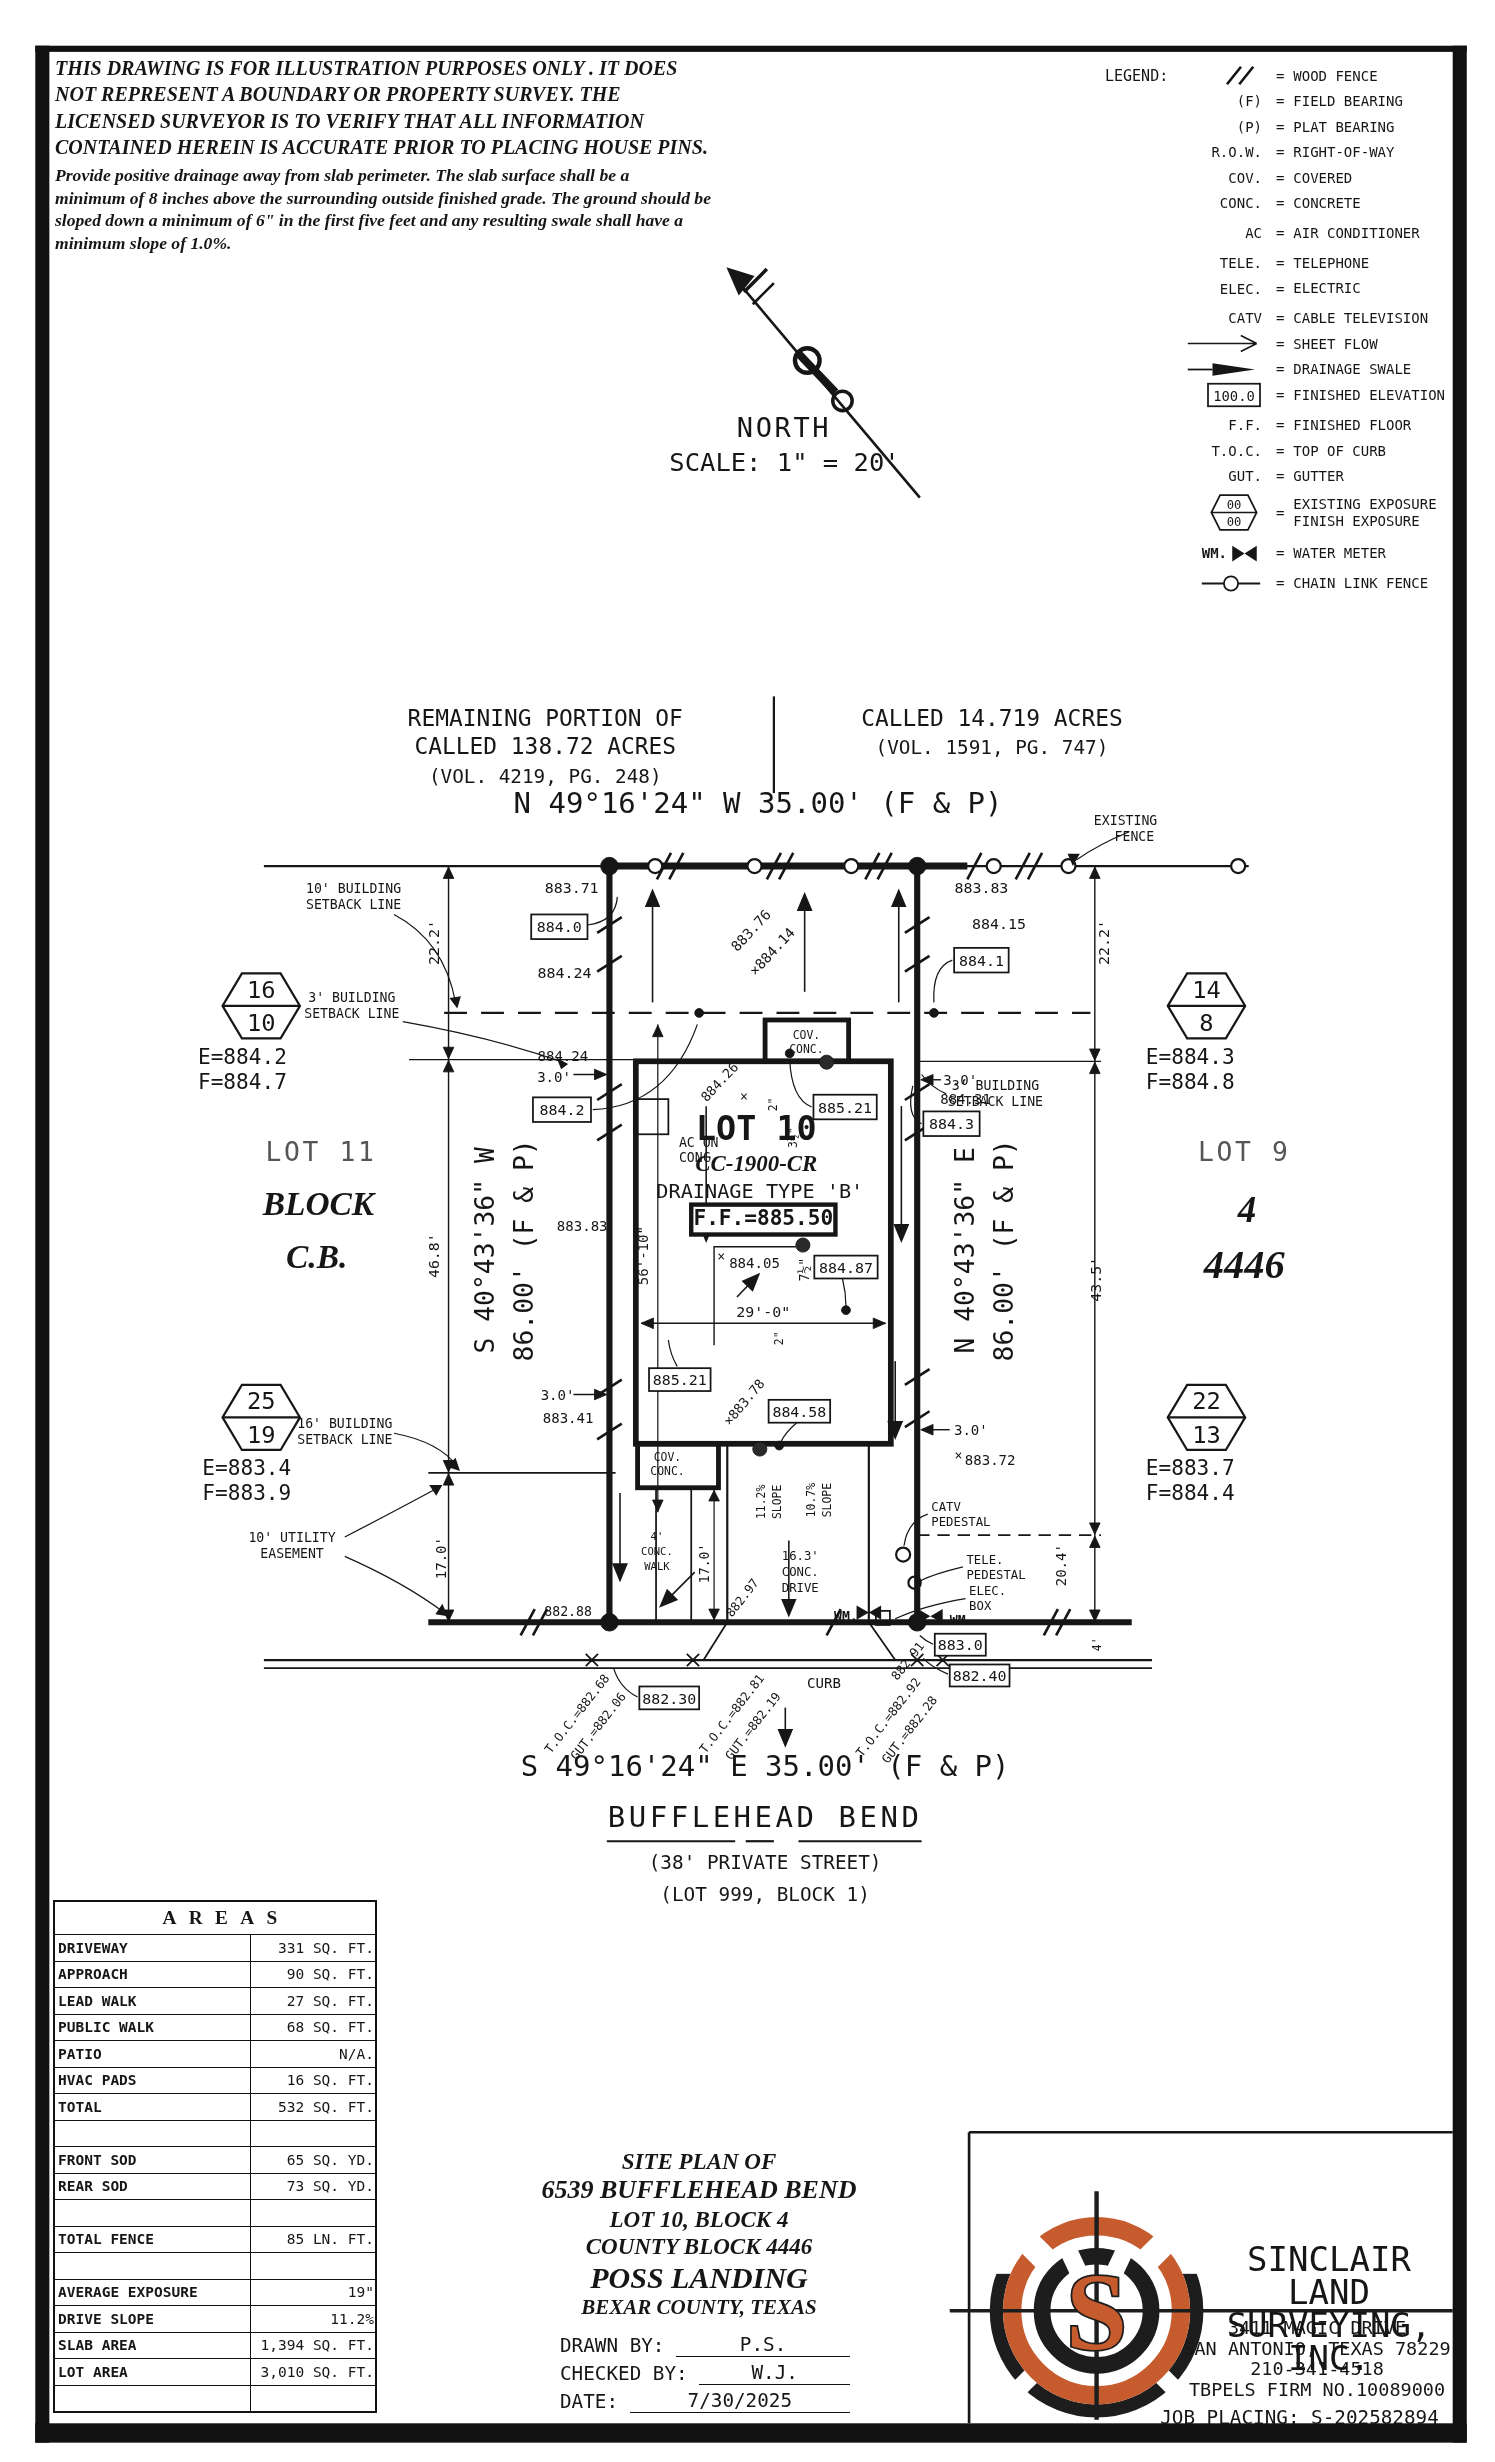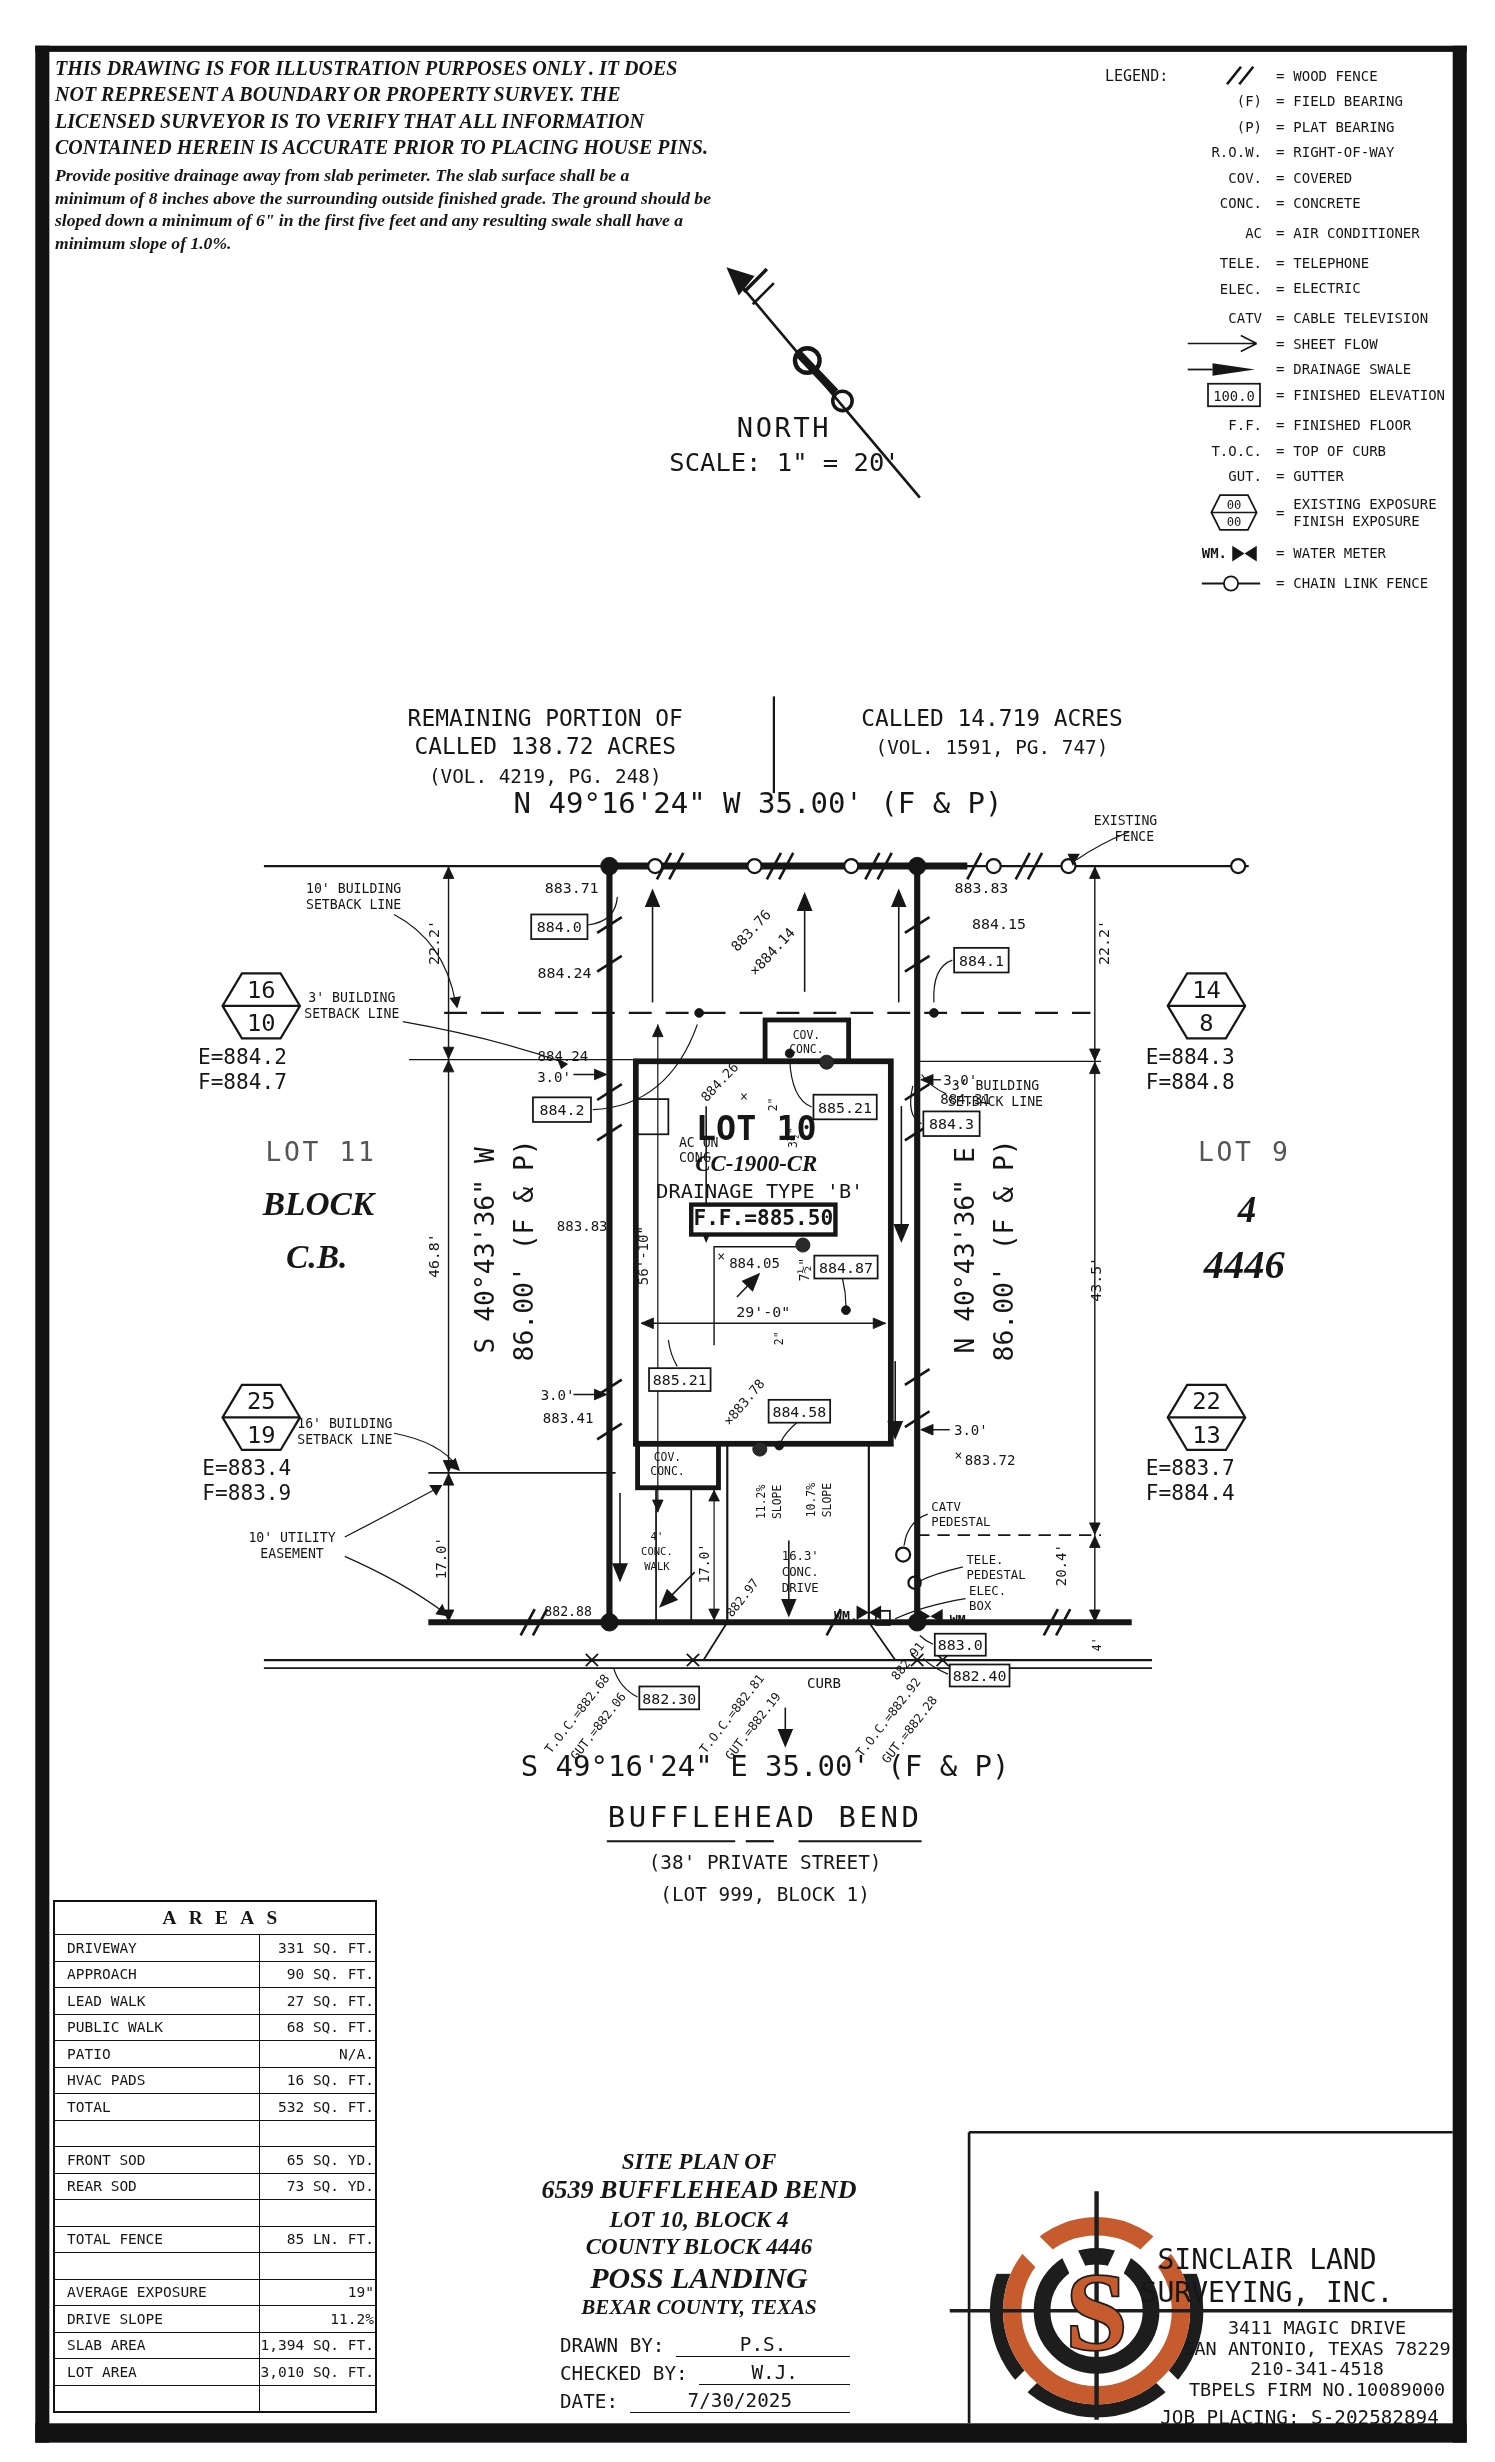--- a/index.html
+++ b/index.html
@@ -24,32 +24,32 @@
   .lg-icon svg{display:block;}
   
   #north-label{left:696px;top:412px;width:176px;font-size:27px;letter-spacing:2.6px;}
   #scale-label{left:633px;top:447px;width:303px;font-size:25.5px;}
   
   #areas{left:53px;top:1900px;width:320px;border:2.2px solid #111;font-size:14.5px;}
   #areas-head{height:32px;border-bottom:1.8px solid #111;display:flex;align-items:center;justify-content:center;
     font-family:"Liberation Serif",serif;font-weight:700;font-size:19.3px;letter-spacing:12.3px;padding-left:22px;}
   .ar-row{display:flex;height:25.5px;border-top:1.6px solid #111;align-items:center;}
   .ar-row:first-child{border-top:none;}
-  .ar-lab{flex:0 0 192px;border-right:1.6px solid #111;align-self:stretch;display:flex;align-items:center;padding-left:12px;}
+  .ar-lab{flex:0 0 192px;border-right:1.6px solid #111;align-self:stretch;display:flex;align-items:center;padding-left:3px;font-weight:bold;}
   .ar-val{flex:1;text-align:right;padding-right:1px;}
   
   #titleblock{left:479px;top:2148px;width:440px;font-family:"Liberation Serif",serif;font-style:italic;font-weight:700;}
   #title-lines div{line-height:1.18;}
   #sig{margin-top:12.3px;font-family:"DejaVu Sans Mono",monospace;font-style:normal;font-weight:400;font-size:19.3px;width:290px;margin-left:81px;}
   .sig-row{display:flex;margin-top:4.4px;align-items:flex-end;}
   .sig-lab{white-space:pre;}
   .sig-val{flex:1;text-align:center;border-bottom:1.8px solid #111;}
   
   .sv{font-family:"DejaVu Sans Mono",monospace;}
-  #sv-name{left:1137px;top:2243px;width:260px;font-size:28px;line-height:33px;}
+  #sv-name{left:1199px;top:2243px;width:260px;font-size:34px;line-height:33px;}
   #sv-addr{left:1178px;top:2318px;width:278px;font-size:18.5px;line-height:20.7px;}
   #sv-job{left:1143px;top:2406px;width:313px;font-size:19.3px;}
   
   svg text{fill:#161616;font-family:"DejaVu Sans Mono",monospace;}
   svg text.serif{font-family:"Liberation Serif",serif;font-style:italic;font-weight:600;}
   svg text.serifbold{font-family:"Liberation Serif",serif;font-style:italic;font-weight:700;}
   svg text.bold{font-weight:700;}
   svg text.light{fill:#555;letter-spacing:3px;}
   svg text.wide{letter-spacing:4px;}
 </style>

